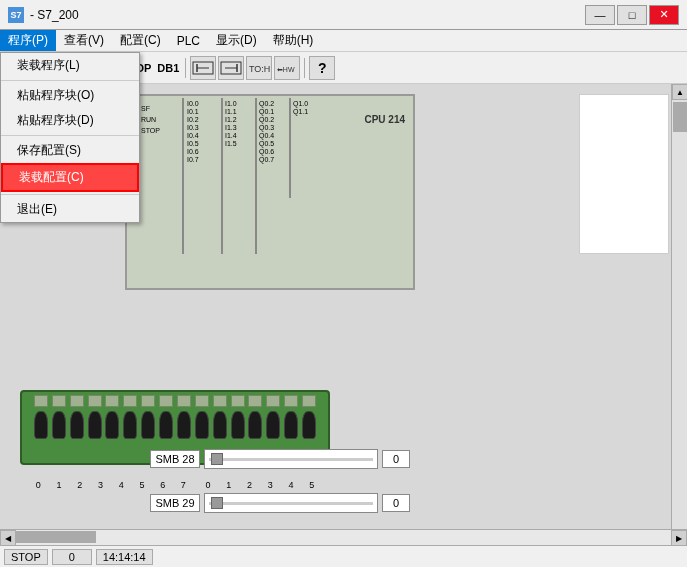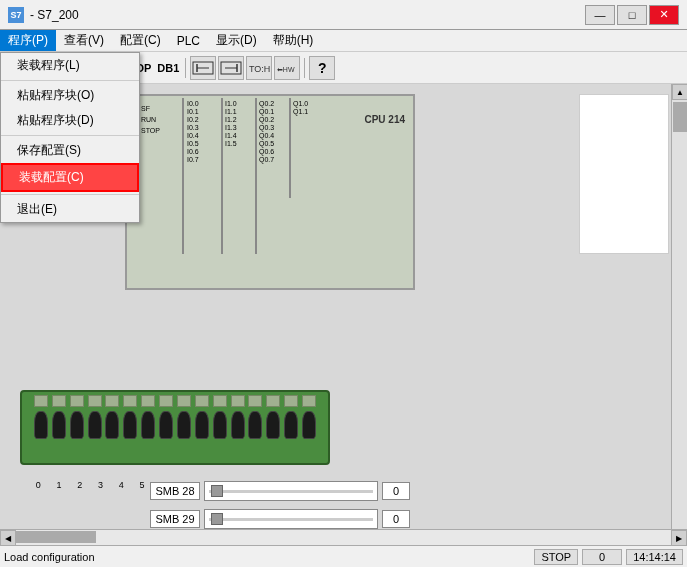--- a/index.html
+++ b/index.html
@@ -170,21 +170,21 @@
       width: 310px;
       height: 75px;
       background: #4a8c3f;
       border: 2px solid #2d5c25;
       border-radius: 4px;
     }
 
     .smb-row {
       display: flex;
       align-items: center;
-      margin-bottom: 8px;
+      margin-bottom: 24px;
       gap: 4px;
     }
 
     .smb-label {
       background: white;
       border: 1px solid #888;
       padding: 2px 4px;
       font-size: 11px;
       min-width: 50px;
       text-align: center;
@@ -557,17 +557,16 @@
 
 <div style="display:flex; height:16px; background:#e0e0e0; border-top:1px solid #aaa; position:absolute; bottom:22px; left:0; right:0;">
   <div style="width:16px; height:16px; background:#d0d0d0; border:1px solid #aaa; display:flex; align-items:center; justify-content:center; font-size:8px; cursor:pointer;">◀</div>
   <div style="flex:1; background:#e8e8e8; position:relative;">
     <div style="position:absolute; left:0; top:1px; width:80px; height:12px; background:#aaa; cursor:pointer;"></div>
   </div>
   <div style="width:16px; height:16px; background:#d0d0d0; border:1px solid #aaa; display:flex; align-items:center; justify-content:center; font-size:8px; cursor:pointer;">▶</div>
 </div>
 
 <div class="status-bar">
-  <span class="status-text">Load configuration</span>
   <div class="status-segment">STOP</div>
   <div class="status-segment">0</div>
   <div class="status-segment">14:14:14</div>
 </div>
 
 </body></html>

